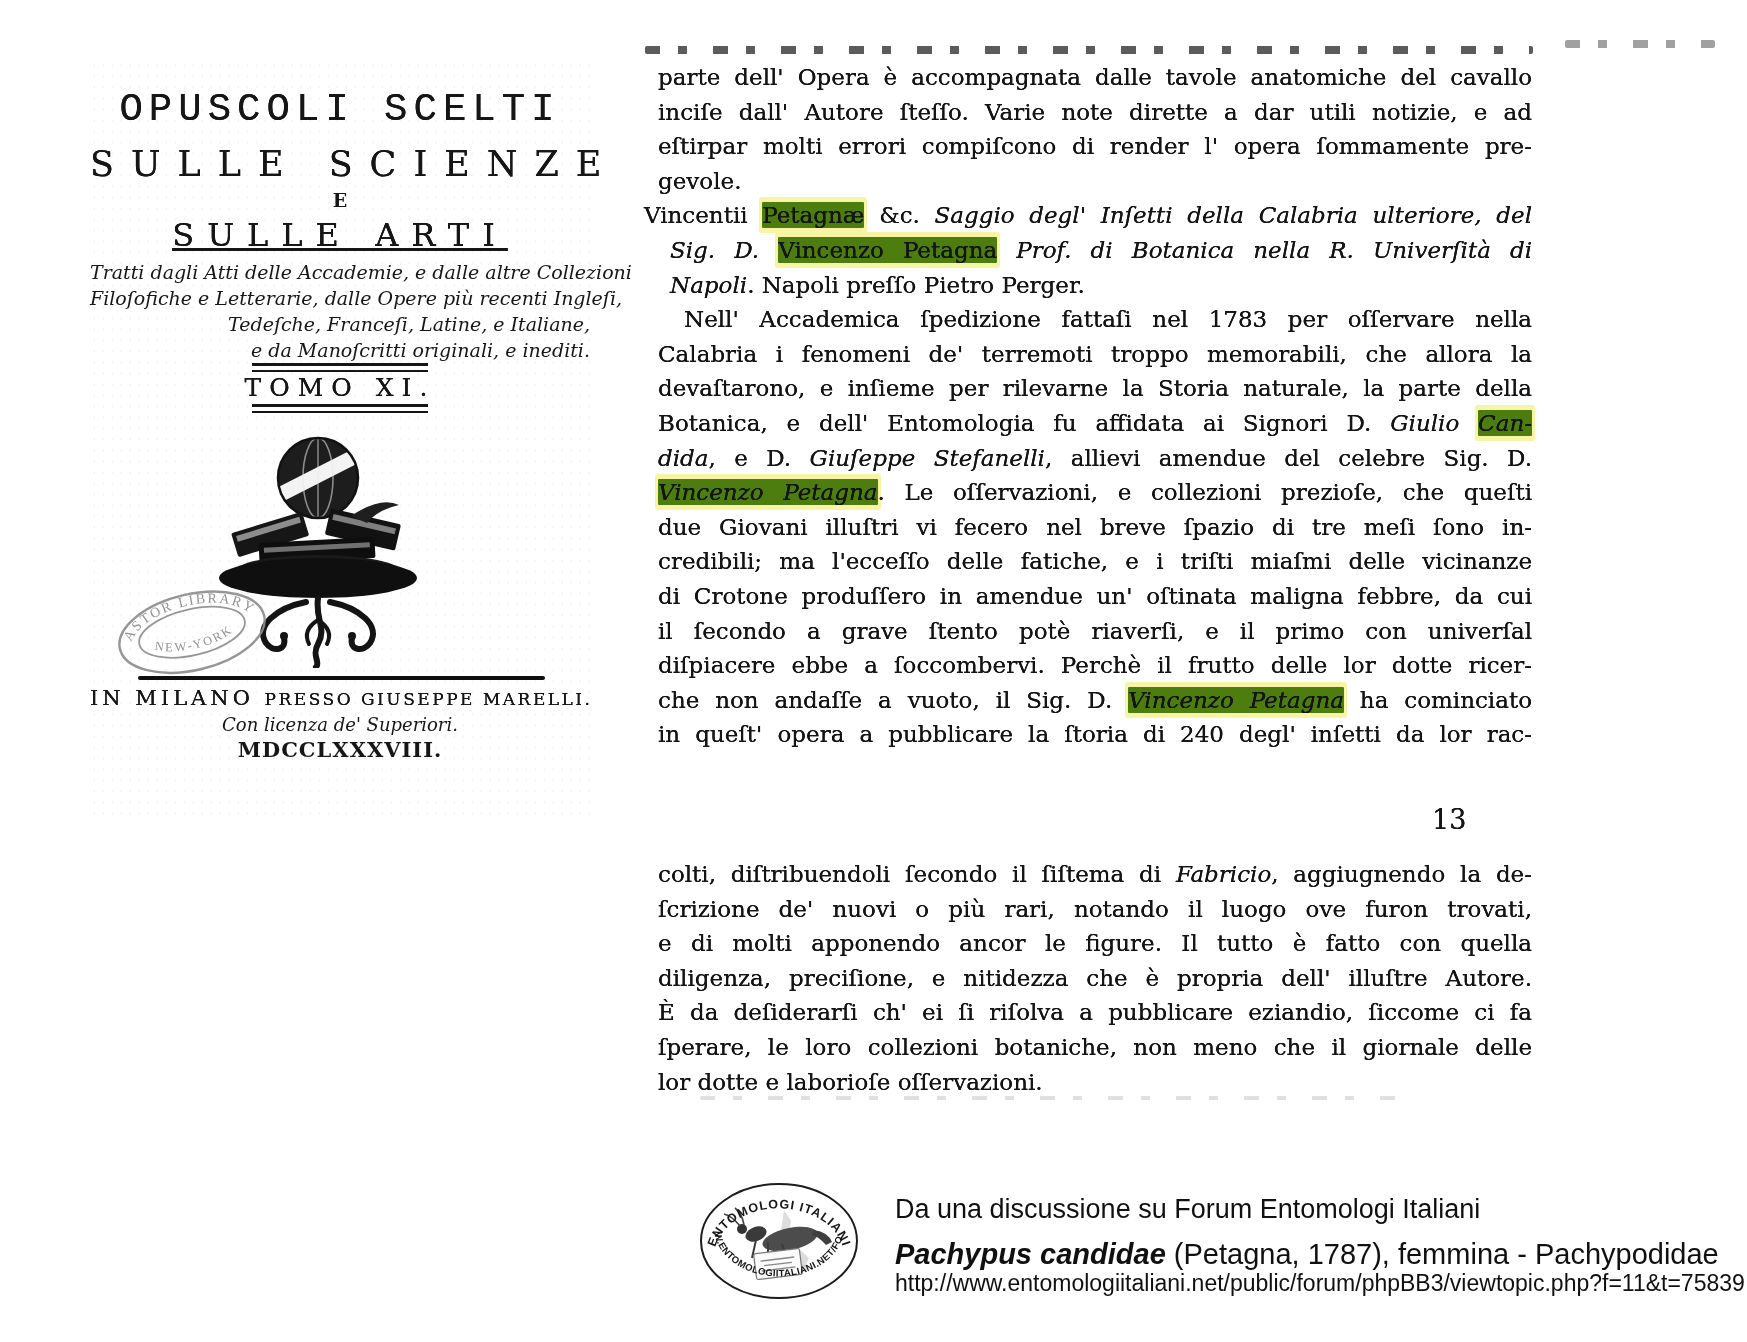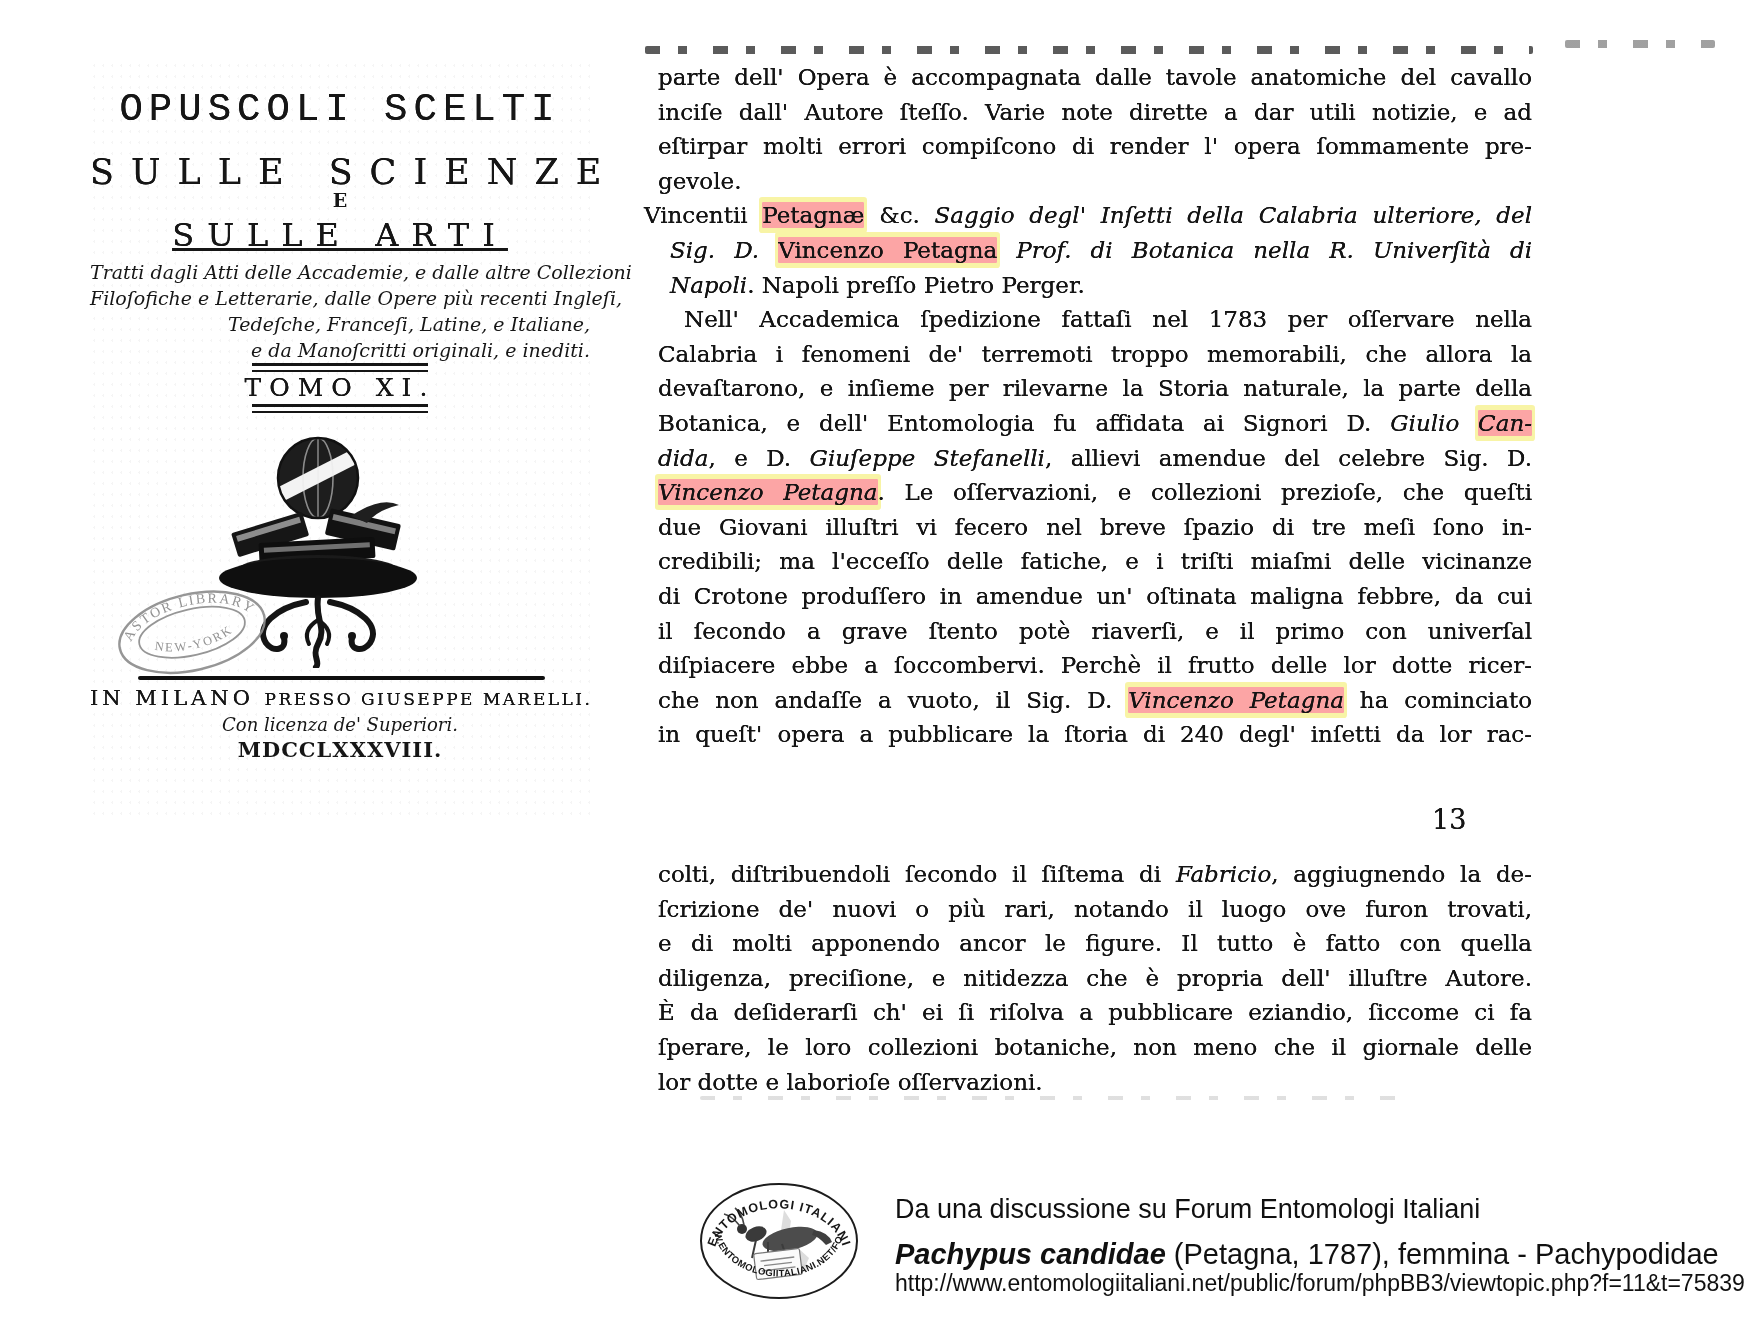--- a/index.html
+++ b/index.html
@@ -10,21 +10,21 @@
   }
   
   .title-page{
     position:absolute;left:90px;top:60px;width:500px;height:760px;
     text-align:center;
     background-image:radial-gradient(rgba(0,0,0,0.04) 1px, transparent 1px);
     background-size:9px 11px;
   }
   .tp-abs{position:absolute;left:0;width:100%;}
   .tp-title1{top:28px;font-size:39px;letter-spacing:6px;white-space:nowrap;text-shadow:0 0 .6px #000;font-family:Liberation Mono, monospace;}
-  .tp-title2{top:92px;font-size:35px;letter-spacing:17px;white-space:nowrap;text-shadow:0 0 .5px #000;}
+  .tp-title2{top:84px;font-size:35px;letter-spacing:17px;white-space:nowrap;text-shadow:0 0 .5px #000;}
   .tp-conj{top:129px;font-size:19px;font-weight:bold;}
   .tp-title3{top:156px;font-size:32px;letter-spacing:13px;white-space:nowrap;text-shadow:0 0 .5px #000;text-decoration:underline;}
   .tp-sub{top:199px;font-size:19px;font-style:italic;line-height:26px;white-space:nowrap;text-align:right;}
   .rulepair{left:50%;transform:translateX(-50%);width:176px;}
   .rp1{top:303px;} .rp2{top:344px;}
   .rulepair .ra{height:3px;background:#151515;margin-bottom:4px;}
   .rulepair .rb{height:2px;background:#151515;}
   .tp-tomo{top:313px;font-size:25px;letter-spacing:8px;text-shadow:0 0 .5px #000;}
   .tp-emblem{position:absolute;left:113px;top:368px;}
   .tp-stamp{position:absolute;left:24px;top:530px;transform:rotate(-13deg);opacity:.92;}
@@ -48,21 +48,21 @@
   .block1{top:60px;} .block2{top:857px;}
   .tline{
     height:34.6px;line-height:34.6px;white-space:nowrap;
     text-align:justify;text-align-last:justify;
   }
   .tline.nj{text-align-last:left;}
   .tline.indA{margin-left:-14px;}
   .tline.indB{margin-left:12px;}
   .tline.indC{margin-left:26px;}
   .it{font-style:italic;}
-  .hl{background:#fca5a5;box-shadow:0 -2px 0 3px #f8f4a6, 0 2px 0 3px #f8f4a6;border-radius:1px;}
+  .hl{background:#4d7c0f;box-shadow:0 -2px 0 3px #f8f4a6, 0 2px 0 3px #f8f4a6;border-radius:1px;}
   .page-number{position:absolute;left:1432px;top:804px;font-size:27px;text-shadow:0 0 .5px #000;}
   
   .footer-logo{position:absolute;left:698px;top:1182px;}
   .cap{position:absolute;left:895px;font-family:"Liberation Sans", sans-serif;color:#101010;white-space:nowrap;}
   .cap1{top:1194px;font-size:27px;}
   .cap2{top:1238px;font-size:29px;}
   .cap2 .species{font-weight:bold;font-style:italic;}
   .cap-url{top:1270px;font-size:23px;}
 </style>
 </head>

